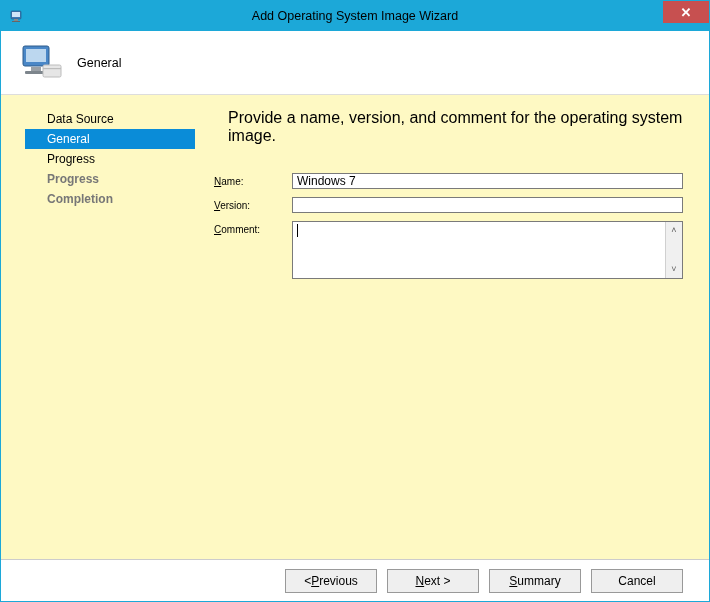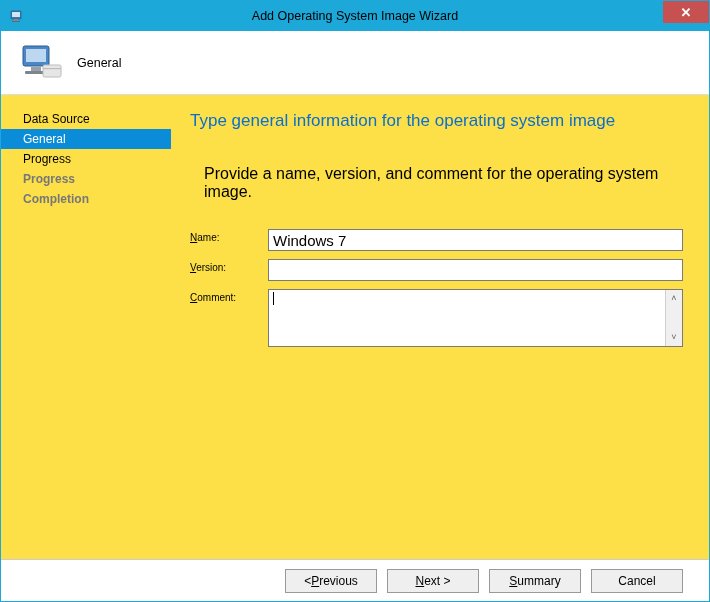--- a/index.html
+++ b/index.html
@@ -7,21 +7,21 @@
     margin: 0;
     font-family: "Segoe UI", Tahoma, sans-serif;
     font-size: 12px;
     background: #fff;
     color: #000;
   }
   .window {
     width: 710px;
     height: 602px;
     border: 1px solid #1ca8d8;
-    background: #fde047;
+    background: #fef9c3;
     position: relative;
     display: flex;
     flex-direction: column;
   }
   .titlebar {
     height: 30px;
     background: #1ca8d8;
     display: flex;
     align-items: center;
     position: relative;
@@ -59,20 +59,21 @@
     align-items: center;
     padding-left: 18px;
     gap: 14px;
   }
   .header-icon svg { display: block; }
   .header-label { font-size: 12.5px; }
   .body {
     flex: 1;
     display: flex;
     min-height: 0;
+    margin-left: 24px;
   }
   .sidebar {
     width: 175px;
     padding: 14px 0 0 18px;
     border-right: 1px solid transparent;
   }
   .sidebar-item {
     font-size: 12px;
     line-height: 20px;
     padding: 0 4px;
@@ -107,23 +108,23 @@
     margin-bottom: 8px;
   }
   .form-label {
     width: 78px;
     padding-top: 3px;
     font-size: 10px;
   }
   .form-label .ul { text-decoration: underline; }
   .text-input {
     flex: 1;
-    height: 22px;
+    height: 16px;
     font-family: inherit;
-    font-size: 15px;
+    font-size: 12px;
     padding: 2px 4px;
     border: 1px solid #7a7a7a;
     background: #fff;
     outline: none;
   }
   .textarea-wrap {
     flex: 1;
     display: flex;
     border: 1px solid #7a7a7a;
     background: #fff;
@@ -217,21 +218,20 @@
   <div class="body">
     <div class="sidebar">
       <div class="sidebar-item">Data Source</div>
       <div class="sidebar-item active">General</div>
       <div class="sidebar-item">Progress</div>
       <div class="sidebar-item inactive">Progress</div>
       <div class="sidebar-item inactive">Completion</div>
     </div>
 
     <div class="content">
-      <div class="page-heading">Type general information for the operating system image</div>
       <div class="instruction">Provide a name, version, and comment for the operating system image.</div>
 
       <div class="form-row">
         <div class="form-label"><span class="ul">N</span>ame:</div>
         <input class="text-input" type="text" value="Windows 7" style="">
       </div>
 
       <div class="form-row">
         <div class="form-label"><span class="ul">V</span>ersion:</div>
         <input class="text-input" type="text" value="" style="">

